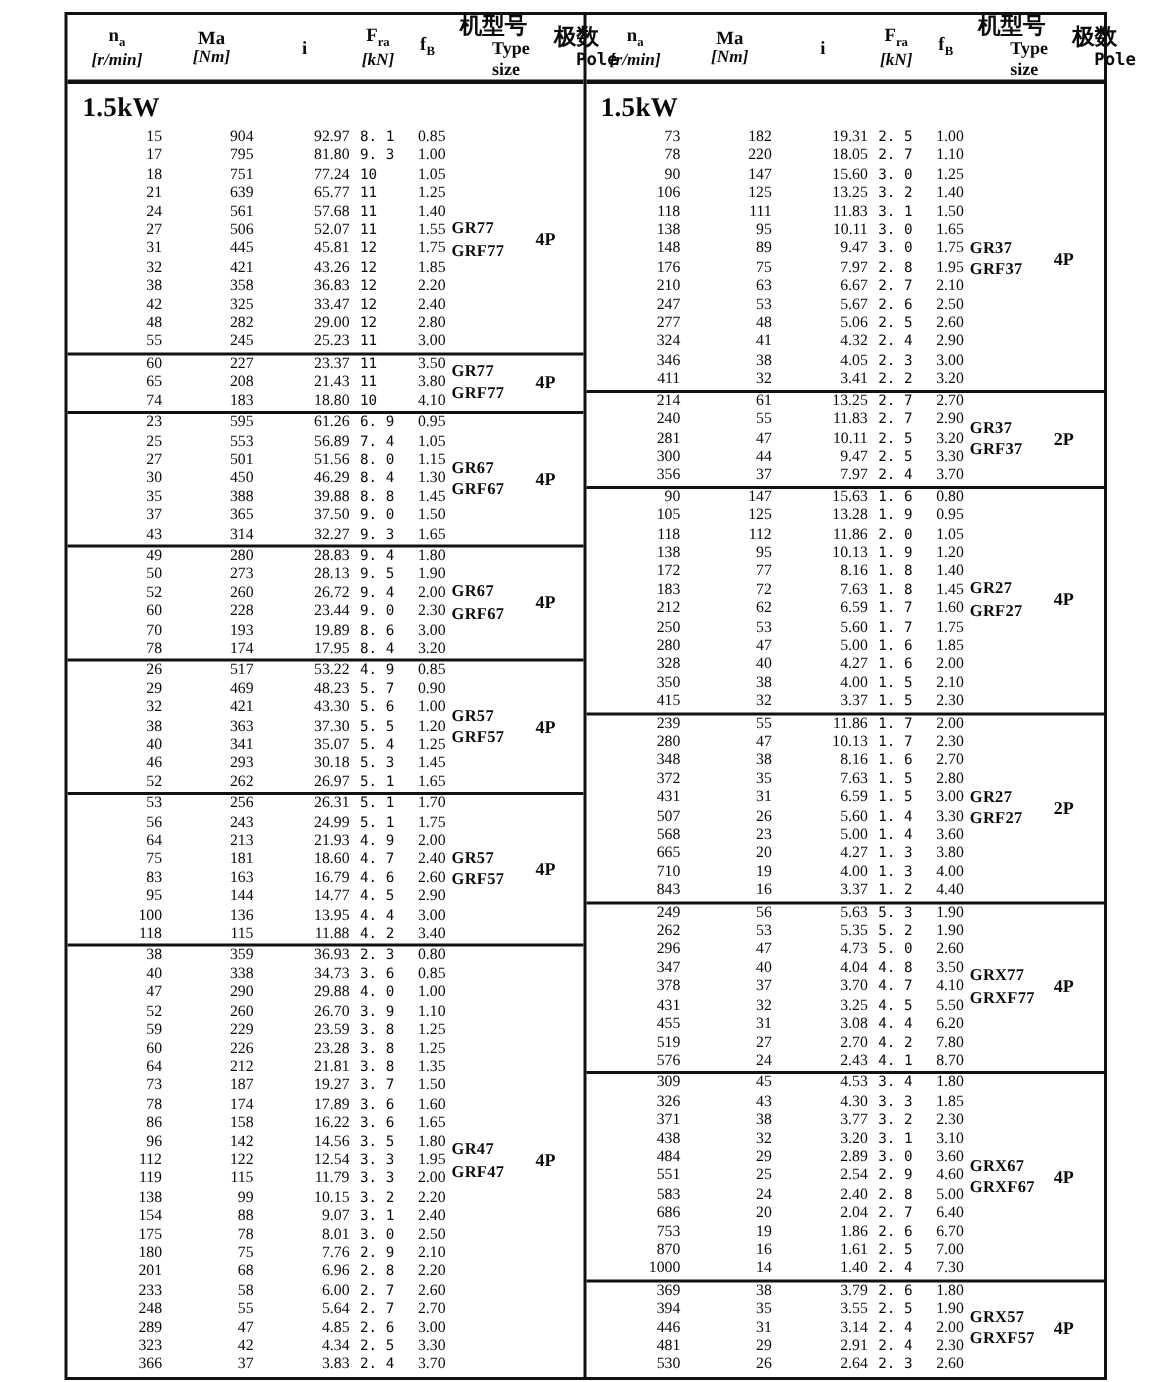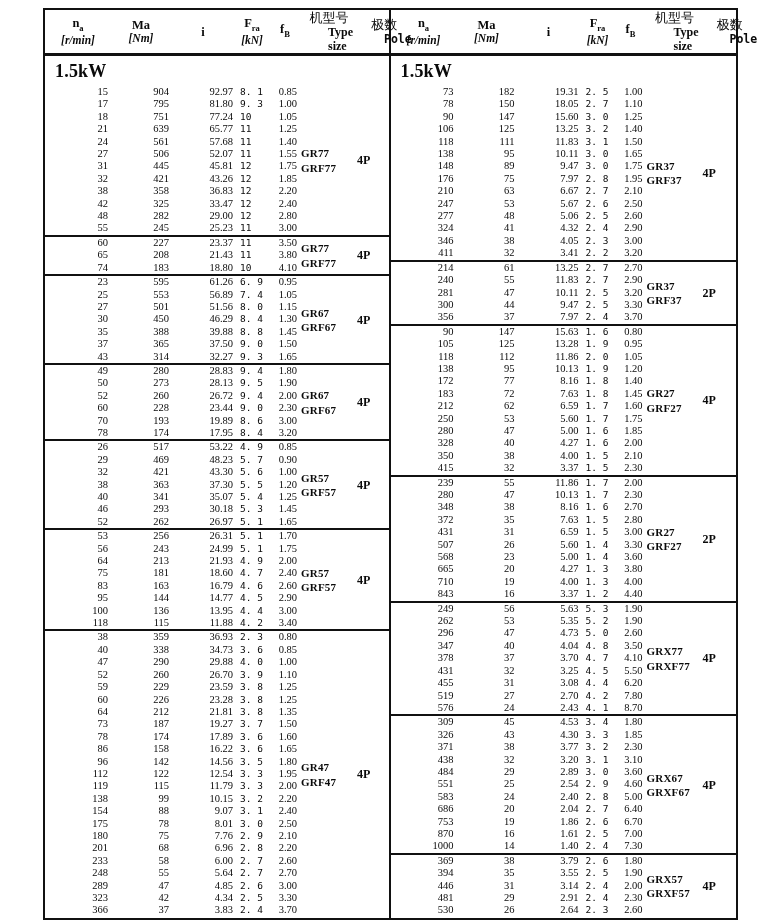--- a/index.html
+++ b/index.html
@@ -15,21 +15,21 @@
 
   
   .table-header {
     flex: 0 0 44px; border-bottom: 3px solid #111;
     display: grid; grid-template-columns: 66px 60px 64px 34px 32px 56px 1fr;
   }
   .hcell { display: flex; flex-direction: column; justify-content: center; align-items: center; }
   .h-sym  { font-size: 12.5px; font-weight: bold; line-height: 14px; }
   .h-sym sub { font-size: 8.5px; }
   .h-unit { font-size: 11.5px; font-weight: bold; line-height: 13px; font-style: italic; }
-  .h-zh   { font-size: 13px; font-weight: normal; line-height: 15px; font-family: "DejaVu Sans", sans-serif; }
+  .h-zh   { font-size: 15px; font-weight: bold; line-height: 15px; font-family: "DejaVu Sans", sans-serif; }
   .h-en   { font-size: 12px; font-weight: bold; line-height: 14px; margin-left: 27px; }
   .h-en.mono { font-family: "DejaVu Sans Mono", monospace; font-size: 11.5px; }
 
   .kw-title {
     flex: 0 0 30px; display: flex; align-items: center;
     font-size: 18px; font-weight: bold; padding-left: 10px; letter-spacing: 0.2px;
   }
 
   .block { position: relative; }
   .block + .block { border-top: 2px solid #111; }
@@ -645,21 +645,21 @@
       <div class="block">
         <div class="row">
           <div class="c-na">73</div>
           <div class="c-ma">182</div>
           <div class="c-i">19.31</div>
           <div class="c-fra">2. 5</div>
           <div class="c-fb">1.00</div>
         </div>
         <div class="row">
           <div class="c-na">78</div>
-          <div class="c-ma">150</div>
+          <div class="c-ma">220</div>
           <div class="c-i">18.05</div>
           <div class="c-fra">2. 7</div>
           <div class="c-fb">1.10</div>
         </div>
         <div class="row">
           <div class="c-na">90</div>
           <div class="c-ma">147</div>
           <div class="c-i">15.60</div>
           <div class="c-fra">3. 0</div>
           <div class="c-fb">1.25</div>

